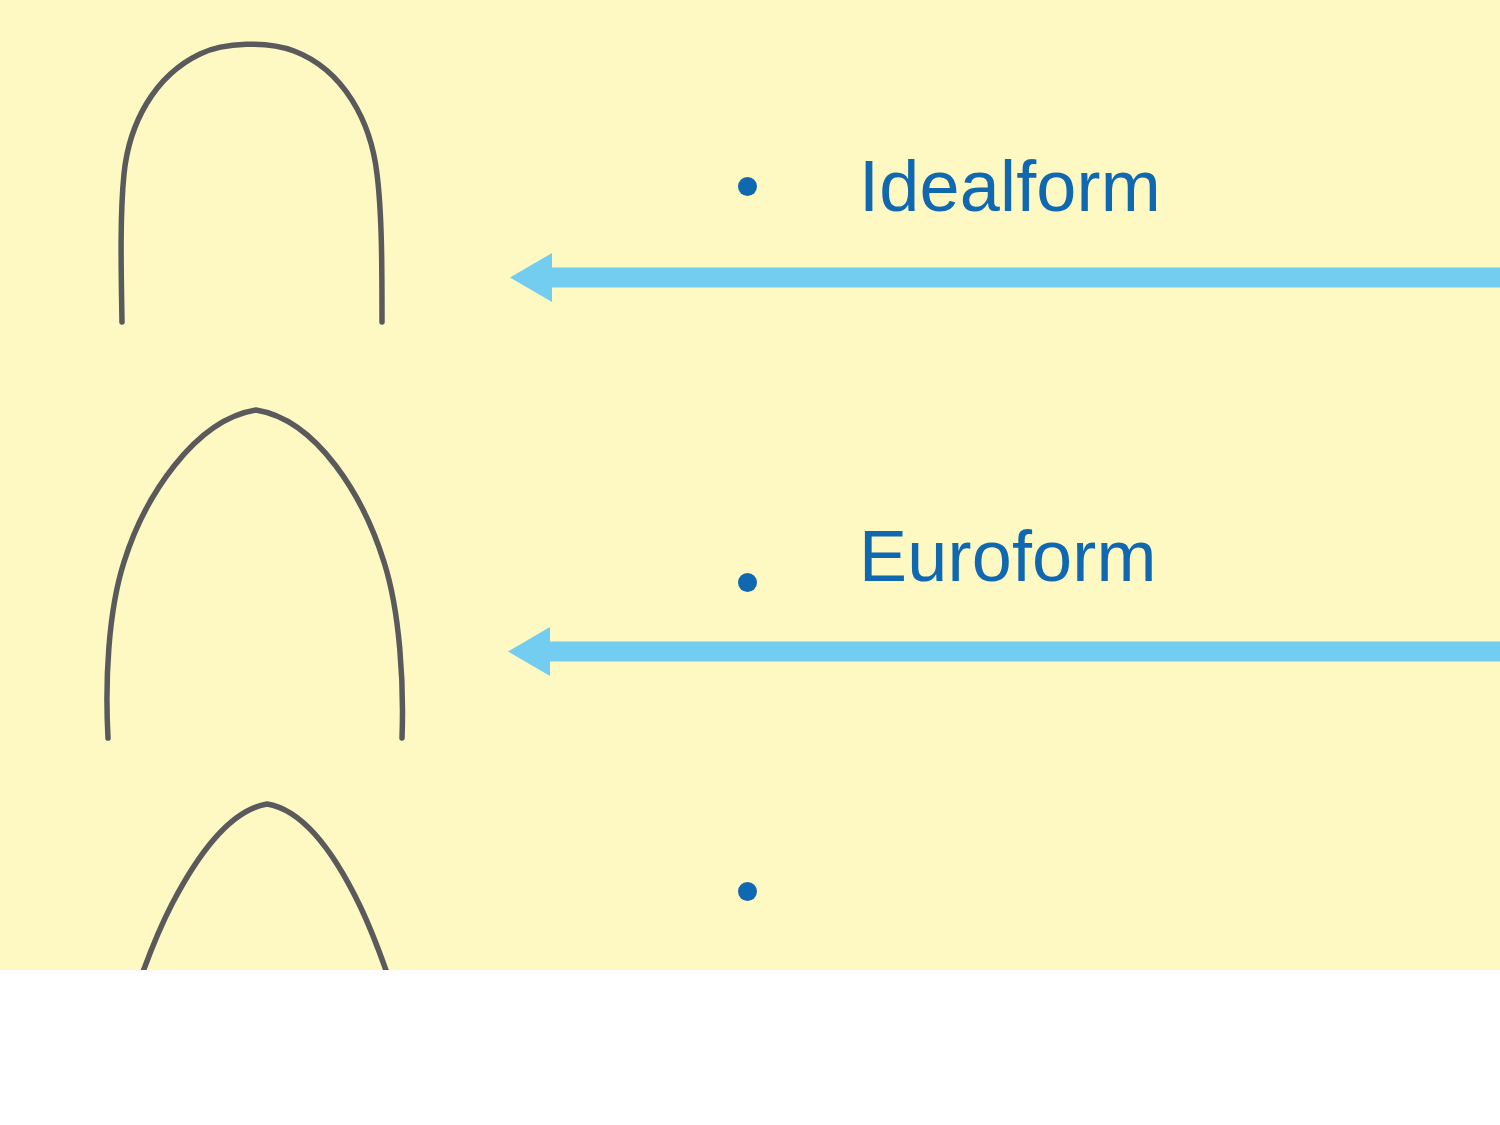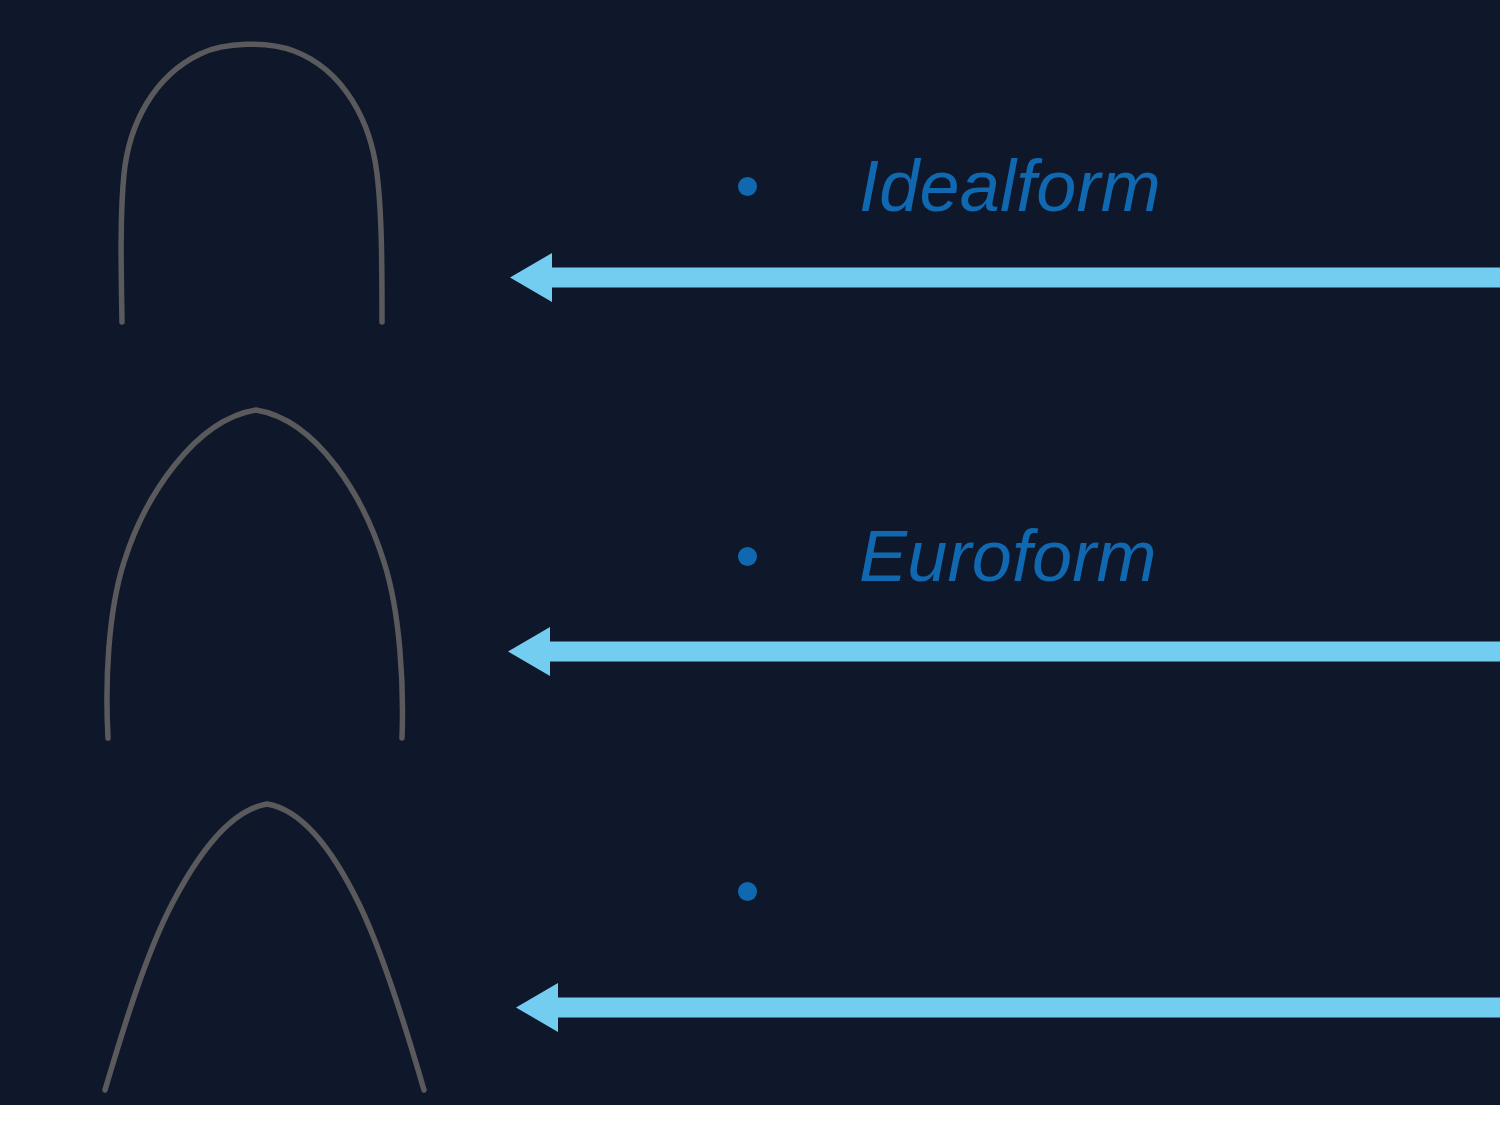--- a/index.html
+++ b/index.html
@@ -7,24 +7,23 @@
     margin: 0;
     padding: 0;
     background: #ffffff;
   }
   body {
     font-family: "Liberation Sans", sans-serif;
   }
   #slide {
     position: relative;
     width: 1500px;
-    height: 1105px;
-    background: #0f172a;
+    height: 970px;
+    background: #fef9c3;
     overflow: hidden;
-    font-style: italic;
   }
 
   
   .archwire {
     position: absolute;
     left: 72px;
   }
   .archwire svg {
     display: block;
     overflow: visible;
@@ -71,21 +70,21 @@
     font-size: 72px;
     line-height: 1;
     font-weight: 400;
     color: #1069b0;
     letter-spacing: 0.2px;
   }
 
   #label-idealform    { top: 150px; left: 738px; }
   #label-idealform    .bullet-text { margin-left: 102px; }
 
-  #label-euroform     { top: 520px; left: 738px; }
+  #label-euroform     { top: 520px; left: 738px; align-items: flex-end; }
   #label-euroform     .bullet-text { margin-left: 102px; }
 
   #label-standardform { top: 882px; left: 738px; }
   #label-standardform .bullet-text { margin-left: 110px; }
 </style>
 </head>
 <body>
 
 <div id="slide">
 

